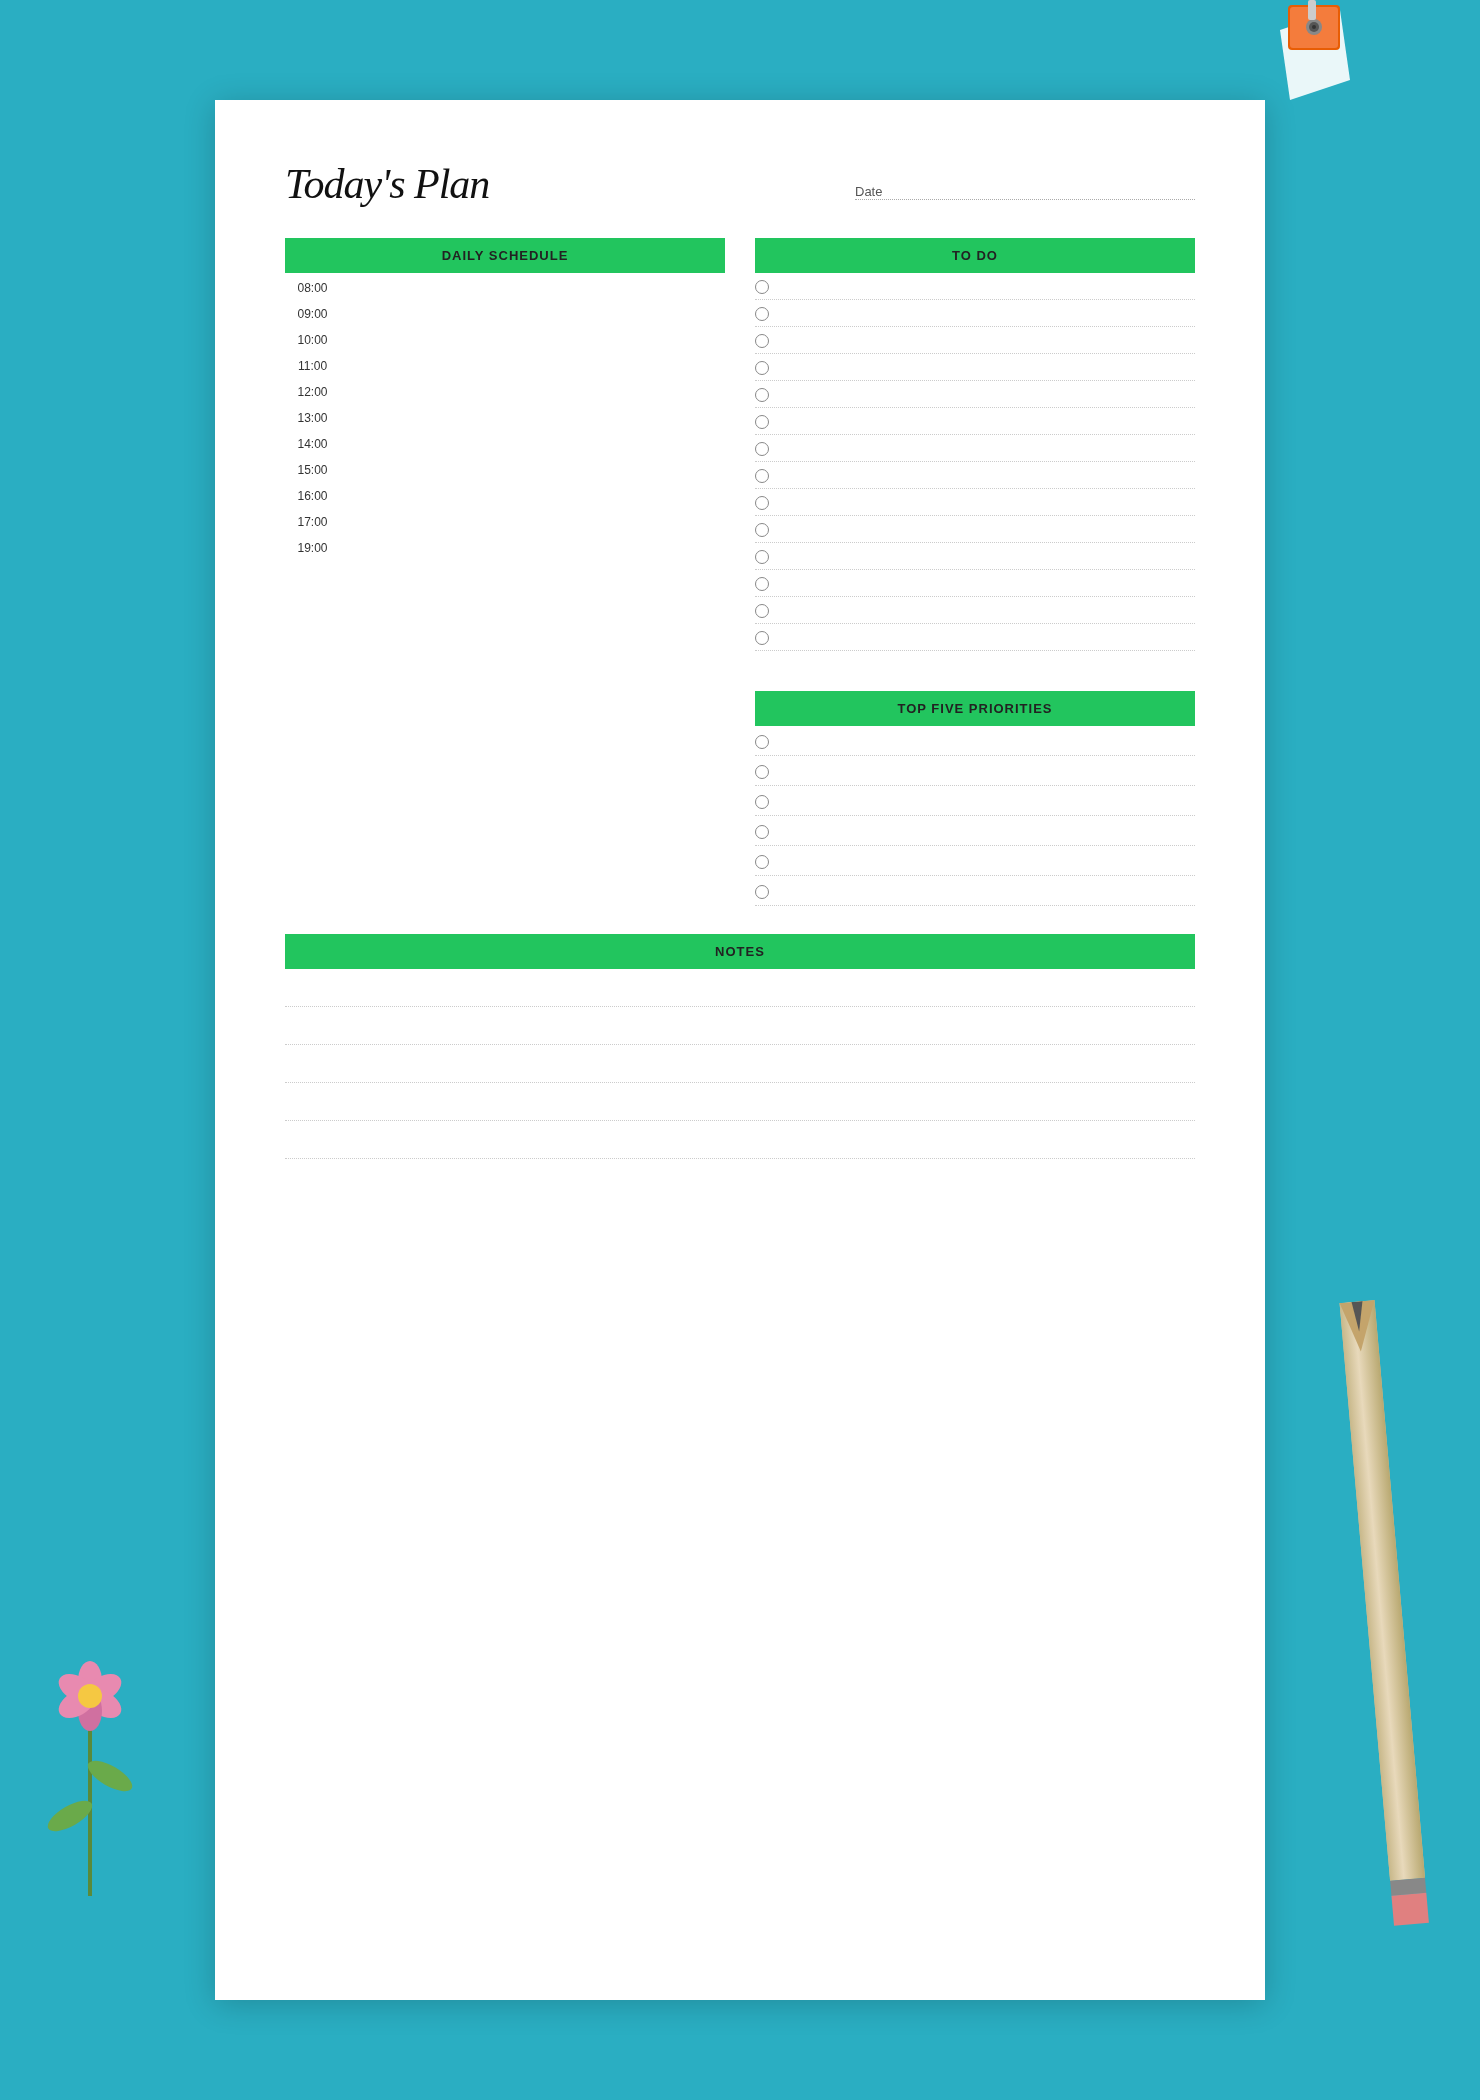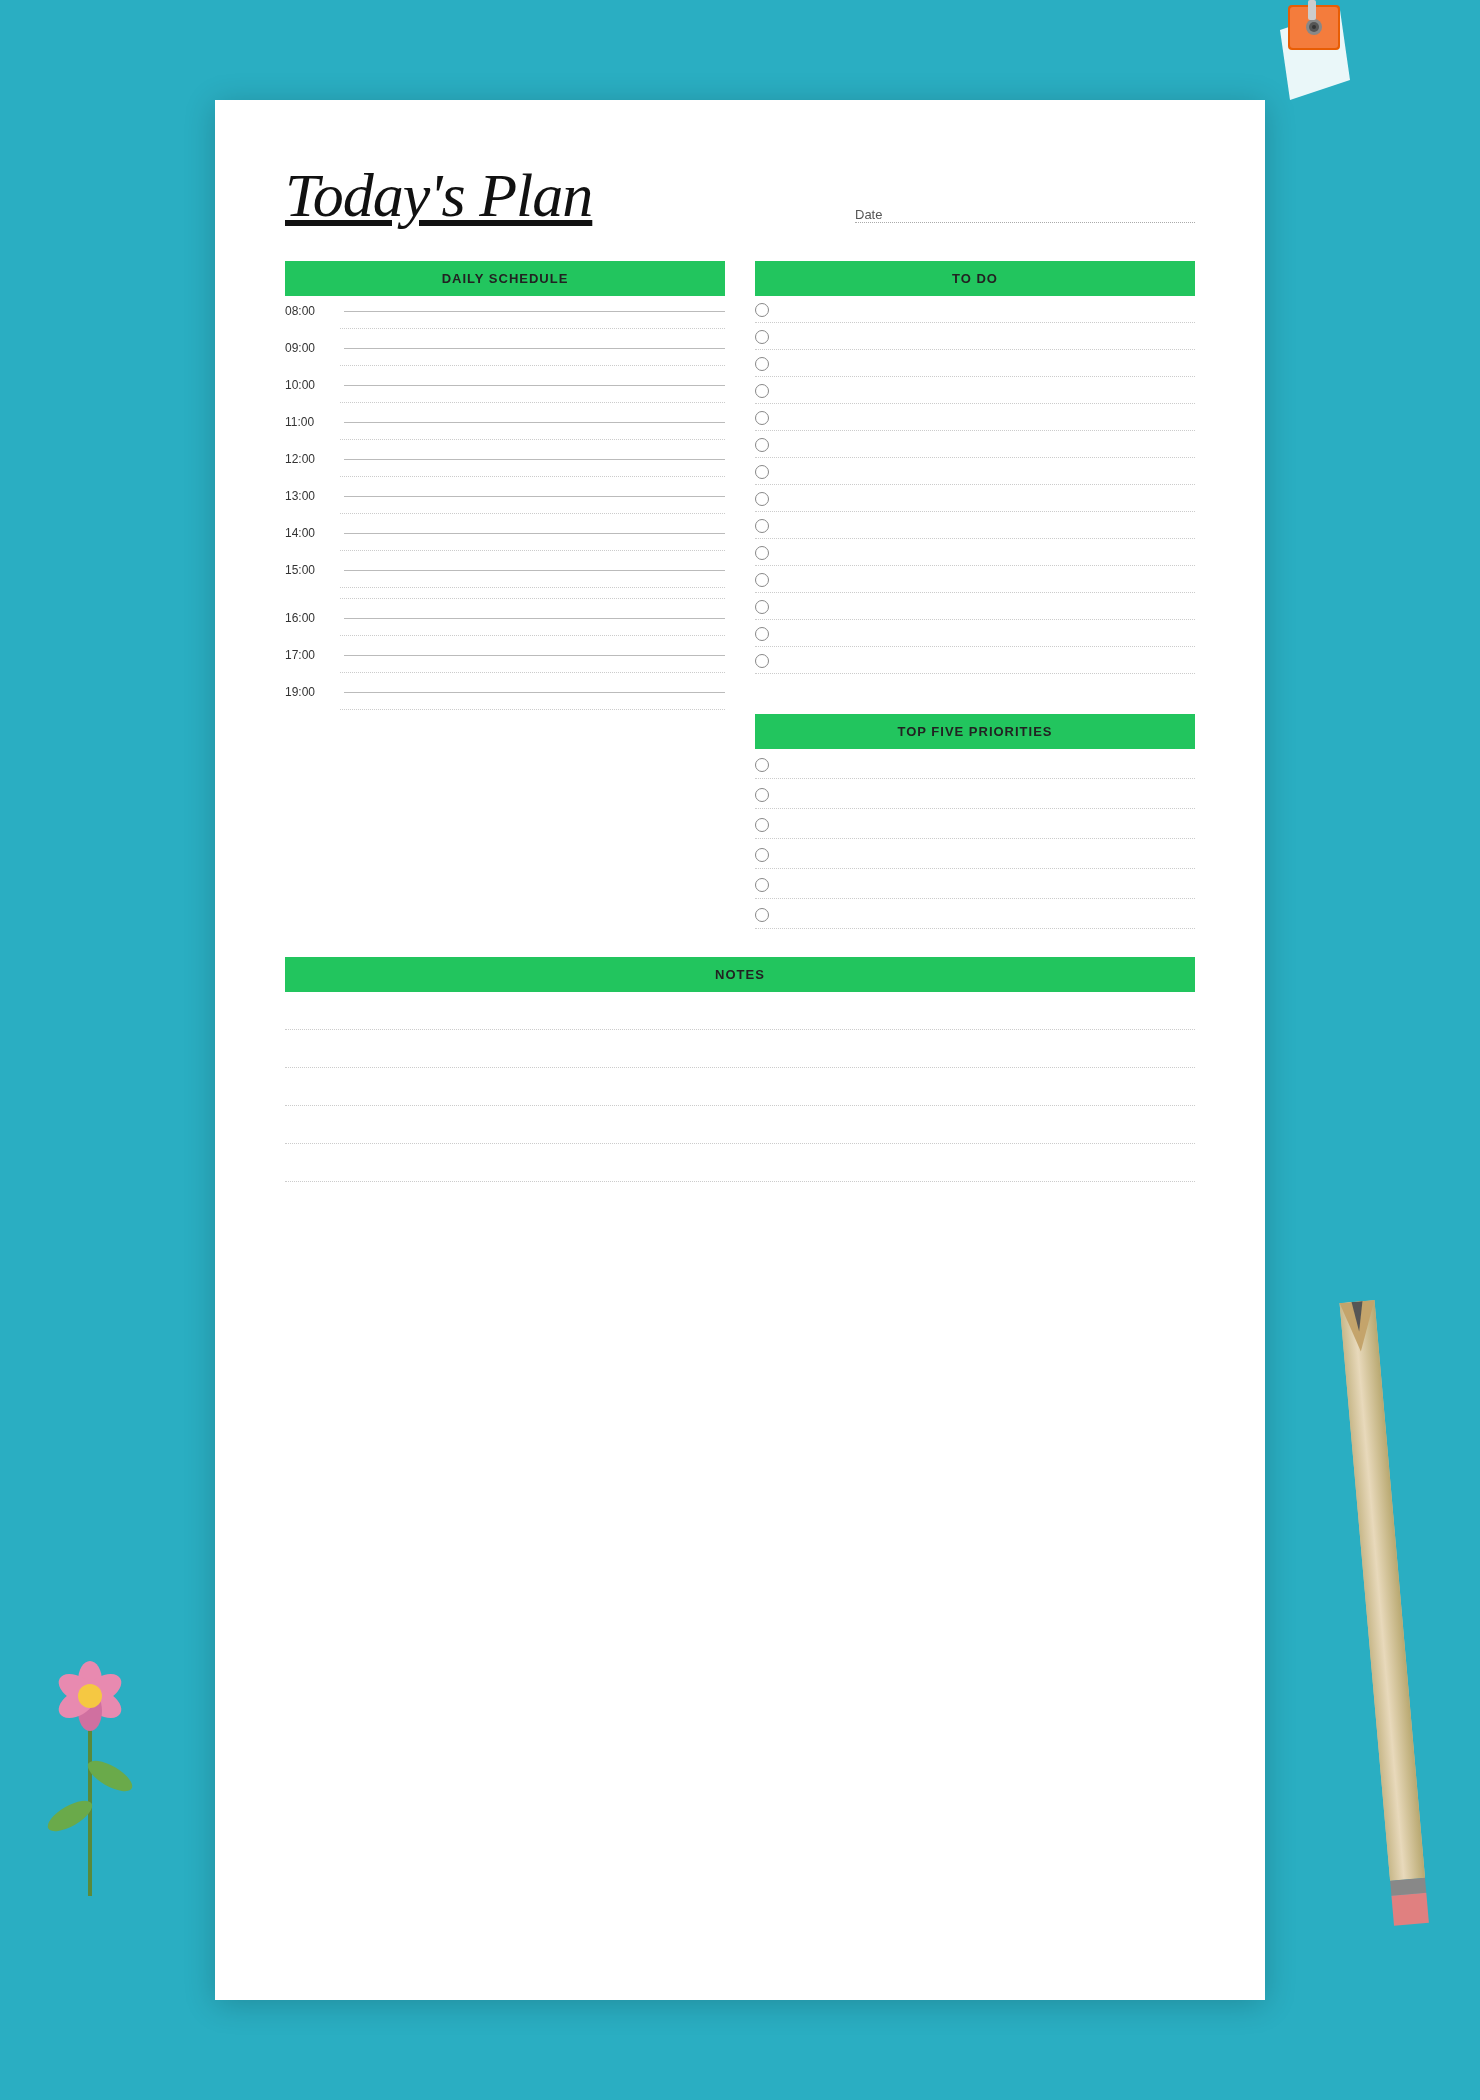--- a/index.html
+++ b/index.html
@@ -57,26 +57,25 @@
     
     .header {
       display: flex;
       align-items: flex-end;
       justify-content: space-between;
       margin-bottom: 30px;
     }
 
     .title-text {
       font-family: 'Georgia', serif;
-      font-size: 62px;
+      font-size: 42px;
       font-style: italic;
       font-weight: 400;
       color: #111;
       letter-spacing: -1px;
-      text-decoration: underline;
     }
 
     .date-section {
       display: flex;
       flex-direction: column;
       width: 340px;
       padding-bottom: 8px;
     }
 
     .date-label {
@@ -117,21 +116,21 @@
     }
 
     
     .schedule-rows {
       display: flex;
       flex-direction: column;
     }
 
     .schedule-block {
       display: flex;
-      flex-direction: column;
+      text-align: center;
     }
 
     .time-row {
       display: flex;
       align-items: center;
       padding: 8px 0 4px 0;
     }
 
     .time-label {
       font-size: 12px;

